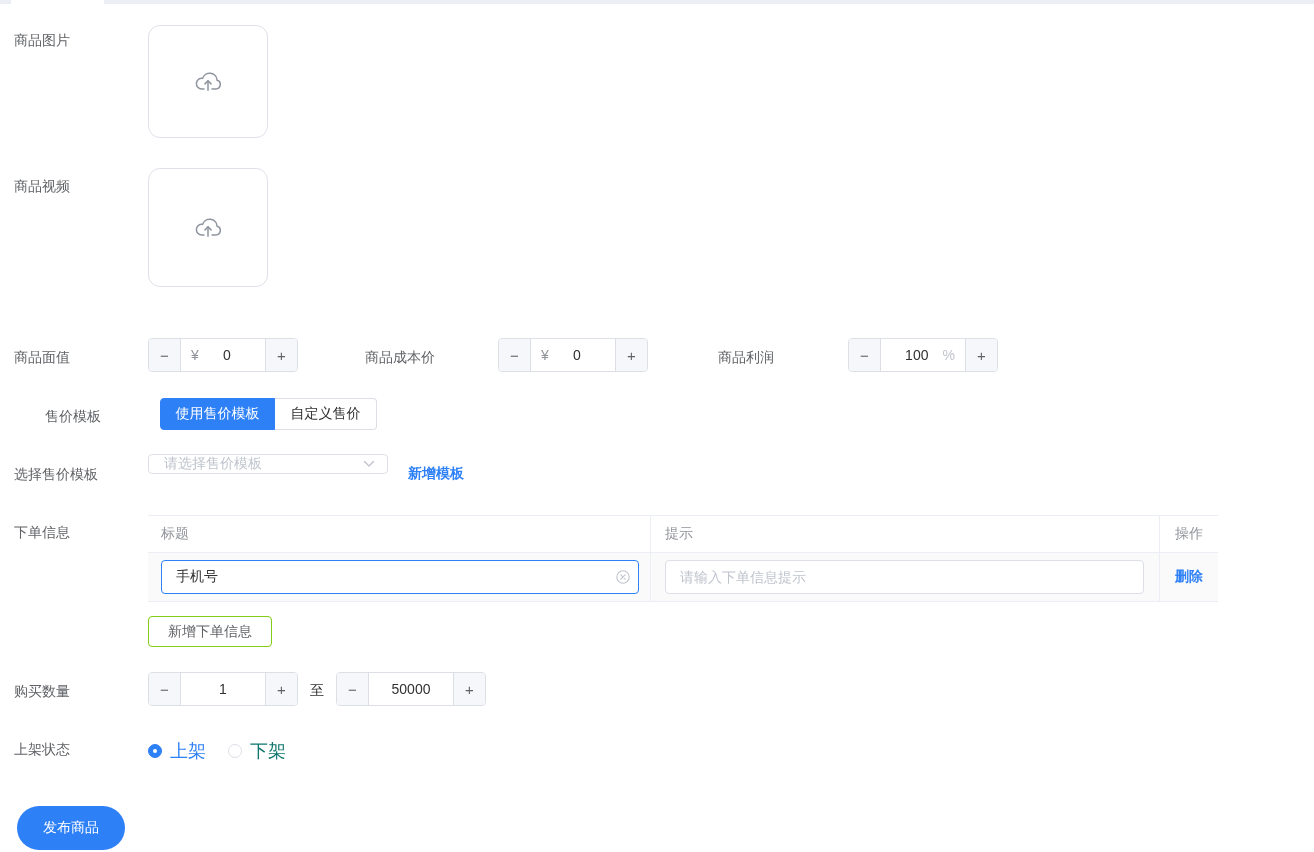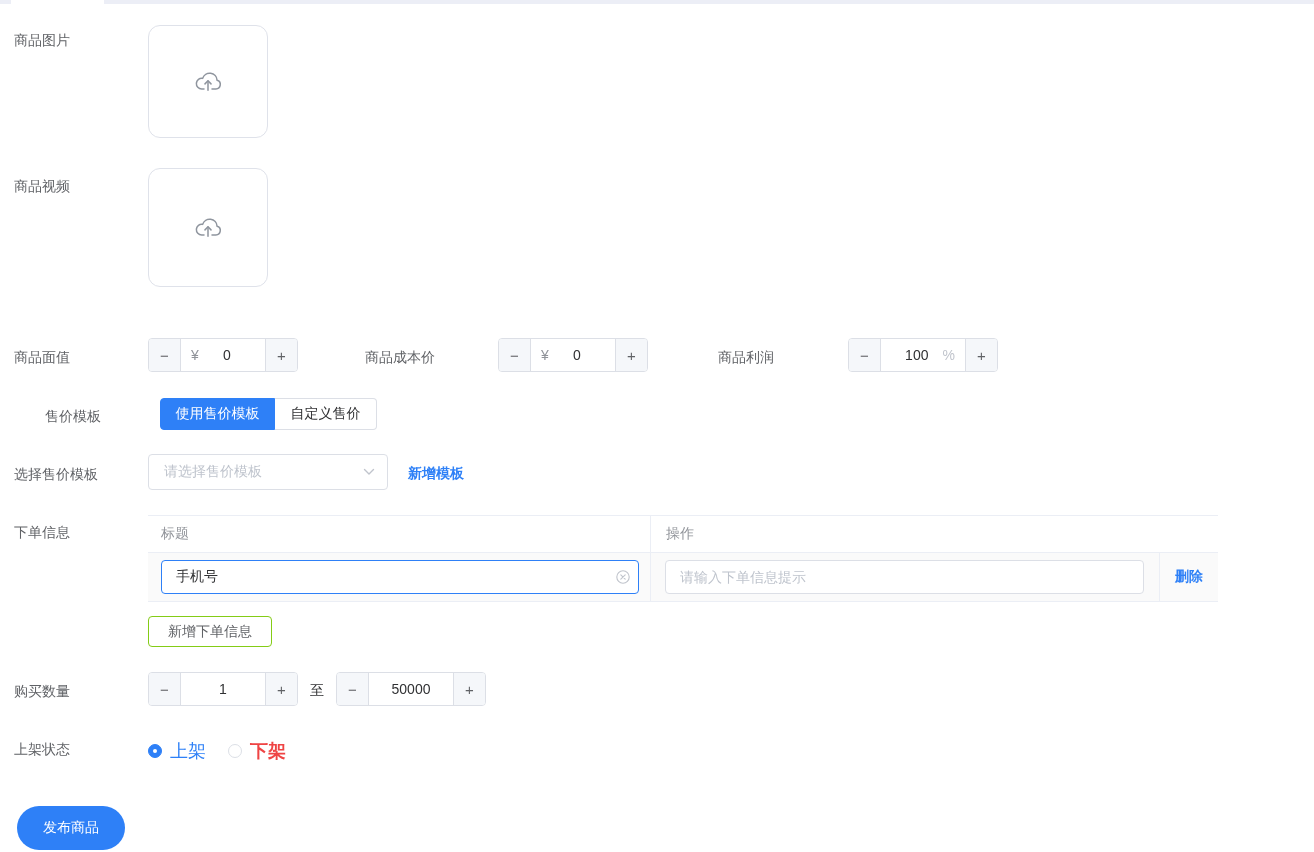--- a/index.html
+++ b/index.html
@@ -43,21 +43,21 @@
   
   .seg-btn {
     height:32px; display:inline-flex; align-items:center; justify-content:center;
     font-size:14px; cursor:pointer; white-space:nowrap;
   }
   .seg-btn.active { background:#2e80f7; color:#fff; border:1px solid #2e80f7; border-radius:4px 0 0 4px; }
   .seg-btn.inactive { background:#fff; color:#303133; border:1px solid #dcdfe6; border-left:none; border-radius:0 4px 4px 0; }
 
   
   .select-box {
-    width:240px; height:36px; border:1px solid #dcdfe6; border-radius:4px; background:#fff;
+    width:240px; height:20px; border:1px solid #dcdfe6; border-radius:4px; background:#fff;
     display:flex; align-items:center; padding:0 12px 0 15px; cursor:pointer;
   }
   .select-placeholder { flex:1; color:#bfc4cd; font-size:14px; }
 
   .link { color:#2e80f7; font-size:14px; cursor:pointer; text-decoration:none; white-space:nowrap;font-weight:bold; }
 
   
   .oi-table { left:148px; top:515px; width:1070px; }
   .oi-header { display:flex; height:38px; border-top:1px solid #ebeef5; border-bottom:1px solid #ebeef5; background:#fff; }
   .oi-body-row { display:flex; height:49px; background:#fafafa; border-bottom:1px solid #ebeef5; }
@@ -86,21 +86,21 @@
   
   .radio-row { display:flex; align-items:center; }
   .radio-dot { width:14px; height:14px; border-radius:50%; flex:0 0 14px; cursor:pointer; }
   .radio-dot.checked { background:#2e80f7; border:1px solid #2e80f7; position:relative; }
   .radio-dot.checked::after {
     content:""; position:absolute; left:4px; top:4px; width:4px; height:4px; border-radius:50%; background:#fff;
   }
   .radio-dot.unchecked { background:#fff; border:1px solid #dcdfe6; }
   .radio-label { font-size:18px; margin-left:8px; cursor:pointer; }
   .radio-label.checked { color:#2e80f7; }
-  .radio-label.unchecked { color:#ef4444;font-weight:bold; }
+  .radio-label.unchecked { color:#0f766e; }
 
   .primary-btn {
     height:44px; padding:0 26px; border:none; border-radius:22px;
     background:#2e80f7; color:#fff; font-size:14px; cursor:pointer;
     display:inline-flex; align-items:center; justify-content:center;
     font-family:"Liberation Sans", sans-serif;
   }
 
   .sep-char { color:#303133; font-size:14px; }
 </style>
@@ -179,20 +179,21 @@
         <path d="M1.5 1.5 L6 6 L10.5 1.5"></path>
       </svg>
     </span>
   </div>
   <a class="abs link" style="left:408px; top:465px;">新增模板</a>
 
   <div class="abs form-label" style="left:14px; top:523px;">下单信息</div>
   <div class="abs oi-table">
     <div class="oi-header">
       <div class="oi-col1 hcell">标题</div>
+      <div class="oi-col2 hcell" style="padding-left:14px;">提示</div>
       <div class="oi-col3 hcell">操作</div>
     </div>
     <div class="oi-body-row">
       <div class="oi-col1">
         <div class="input-wrap">
           <input class="text-input focused" style="width: 478px;" type="text" value="手机号">
           <span class="clear-icon">
             <svg width="14" height="14" viewBox="0 0 14 14" fill="none" stroke="#c0c4cc" stroke-width="1.1">
               <circle cx="7" cy="7" r="6.2"></circle>
               <path d="M4.8 4.8 L9.2 9.2 M9.2 4.8 L4.8 9.2" stroke-linecap="round"></path>

